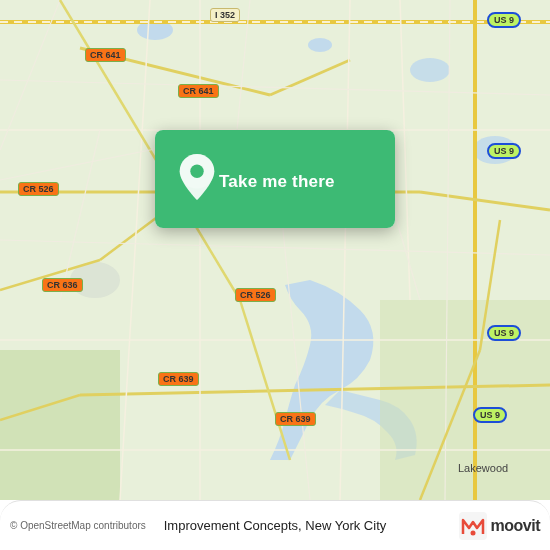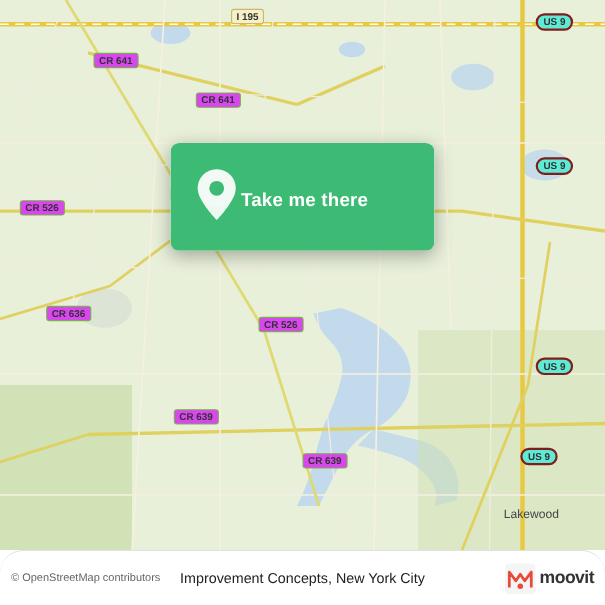--- a/index.html
+++ b/index.html
@@ -109,26 +109,26 @@
       position: absolute;
       background: #f5f0c8;
       border: 1px solid #c8b96e;
       border-radius: 3px;
       font-size: 9px;
       font-weight: 700;
       color: #333;
       padding: 1px 4px;
     }
     .road-badge.green {
-      background: #d946ef;
+      background: #f97316;
       border-color: #7ab04c;
     }
     .road-badge.us {
-      background: #5eead4;
-      border: 2px solid #7f1d1d;
+      background: #bef264;
+      border: 2px solid #1d4ed8;
       border-radius: 12px;
       padding: 1px 5px;
     }
   </style>
 </head>
 <body>
 
 <div id="map-container">
   
   <svg id="map-svg" viewBox="0 0 550 500" xmlns="http://www.w3.org/2000/svg">
@@ -186,21 +186,21 @@
 
     <line x1="420" y1="500" x2="480" y2="350" stroke="#e0d060" stroke-width="2.5"></line>
     <line x1="480" y1="350" x2="500" y2="220" stroke="#e0d060" stroke-width="2.5"></line>
 
     <line x1="100" y1="130" x2="60" y2="300" stroke="#f0ece0" stroke-width="1.2"></line>
     <line x1="370" y1="130" x2="420" y2="300" stroke="#f0ece0" stroke-width="1.2"></line>
     <line x1="0" y1="180" x2="200" y2="140" stroke="#f0ece0" stroke-width="1.2"></line>
   </svg>
 
   
-  <div class="road-badge" style="left:210px;top:8px;">I 195</div>
+  <div class="road-badge" style="left:210px;top:8px;">I 352</div>
   <div class="road-badge us" style="left:487px;top:12px;">US 9</div>
   <div class="road-badge green" style="left:85px;top:48px;">CR 641</div>
   <div class="road-badge green" style="left:178px;top:84px;">CR 641</div>
   <div class="road-badge green" style="left:18px;top:182px;">CR 526</div>
   <div class="road-badge green" style="left:155px;top:170px;">CR 636</div>
   <div class="road-badge us" style="left:487px;top:143px;">US 9</div>
   <div class="road-badge green" style="left:42px;top:278px;">CR 636</div>
   <div class="road-badge green" style="left:235px;top:288px;">CR 526</div>
   <div class="road-badge us" style="left:487px;top:325px;">US 9</div>
   <div class="road-badge green" style="left:158px;top:372px;">CR 639</div>

